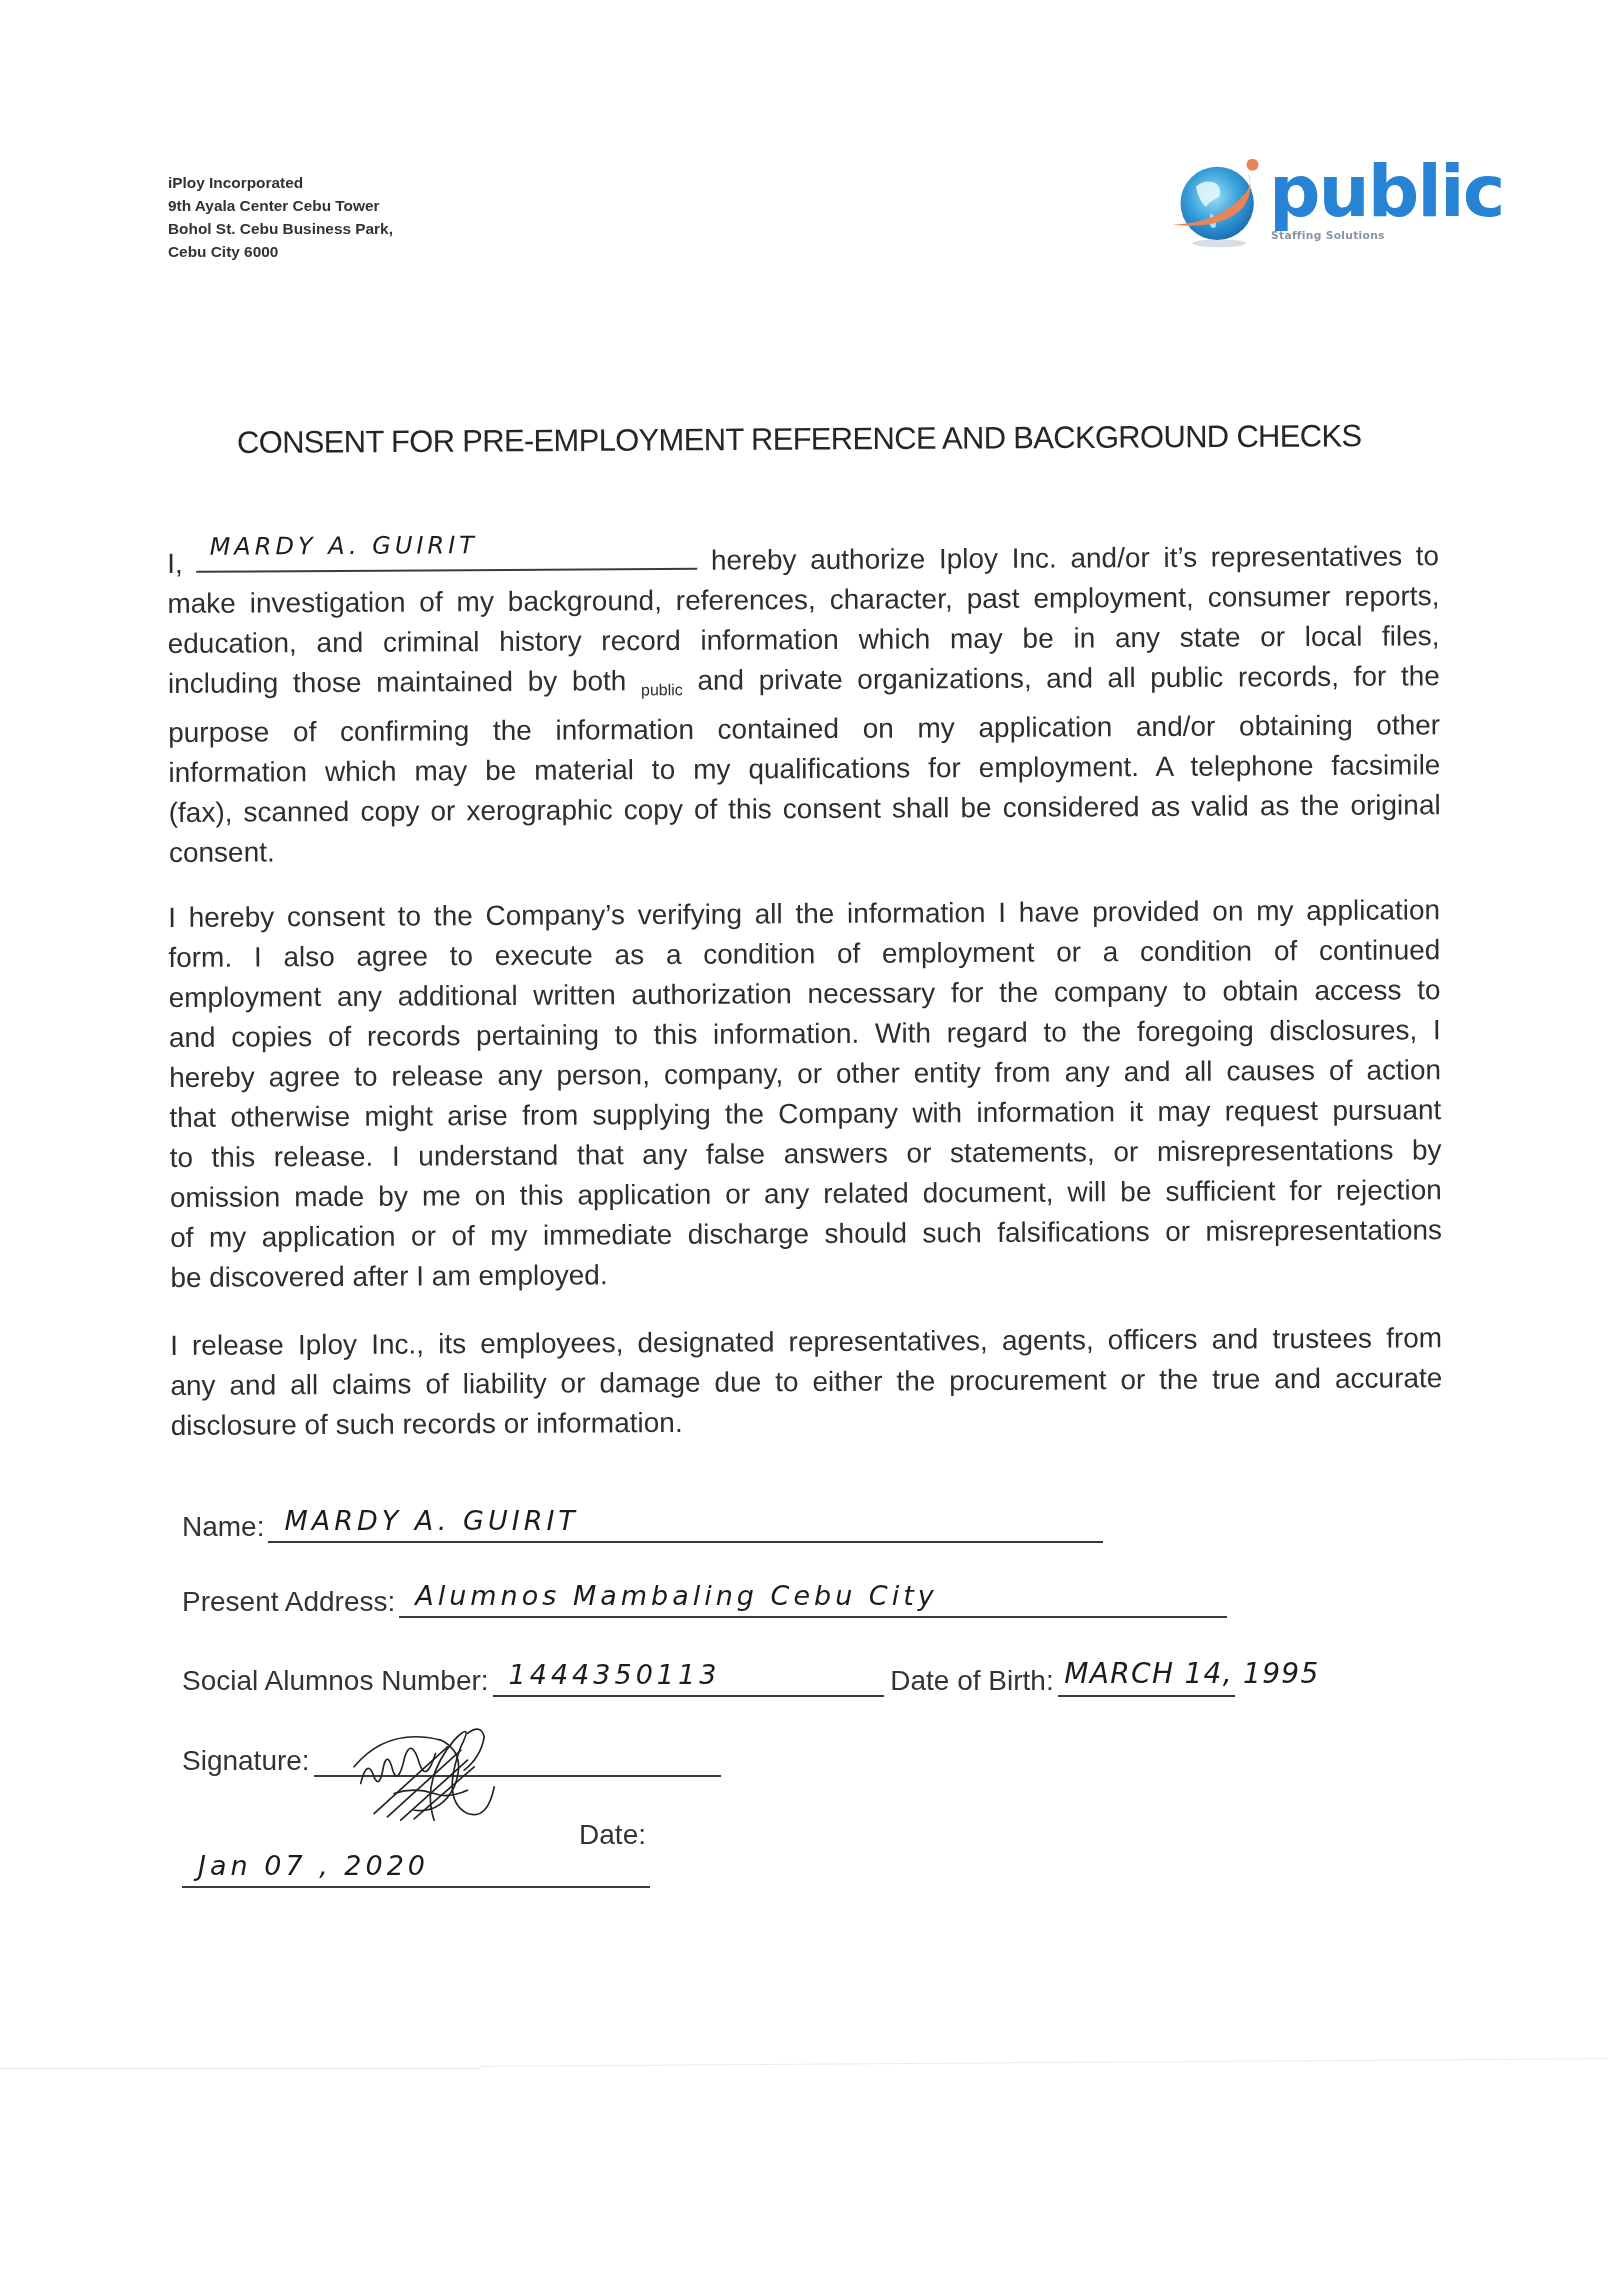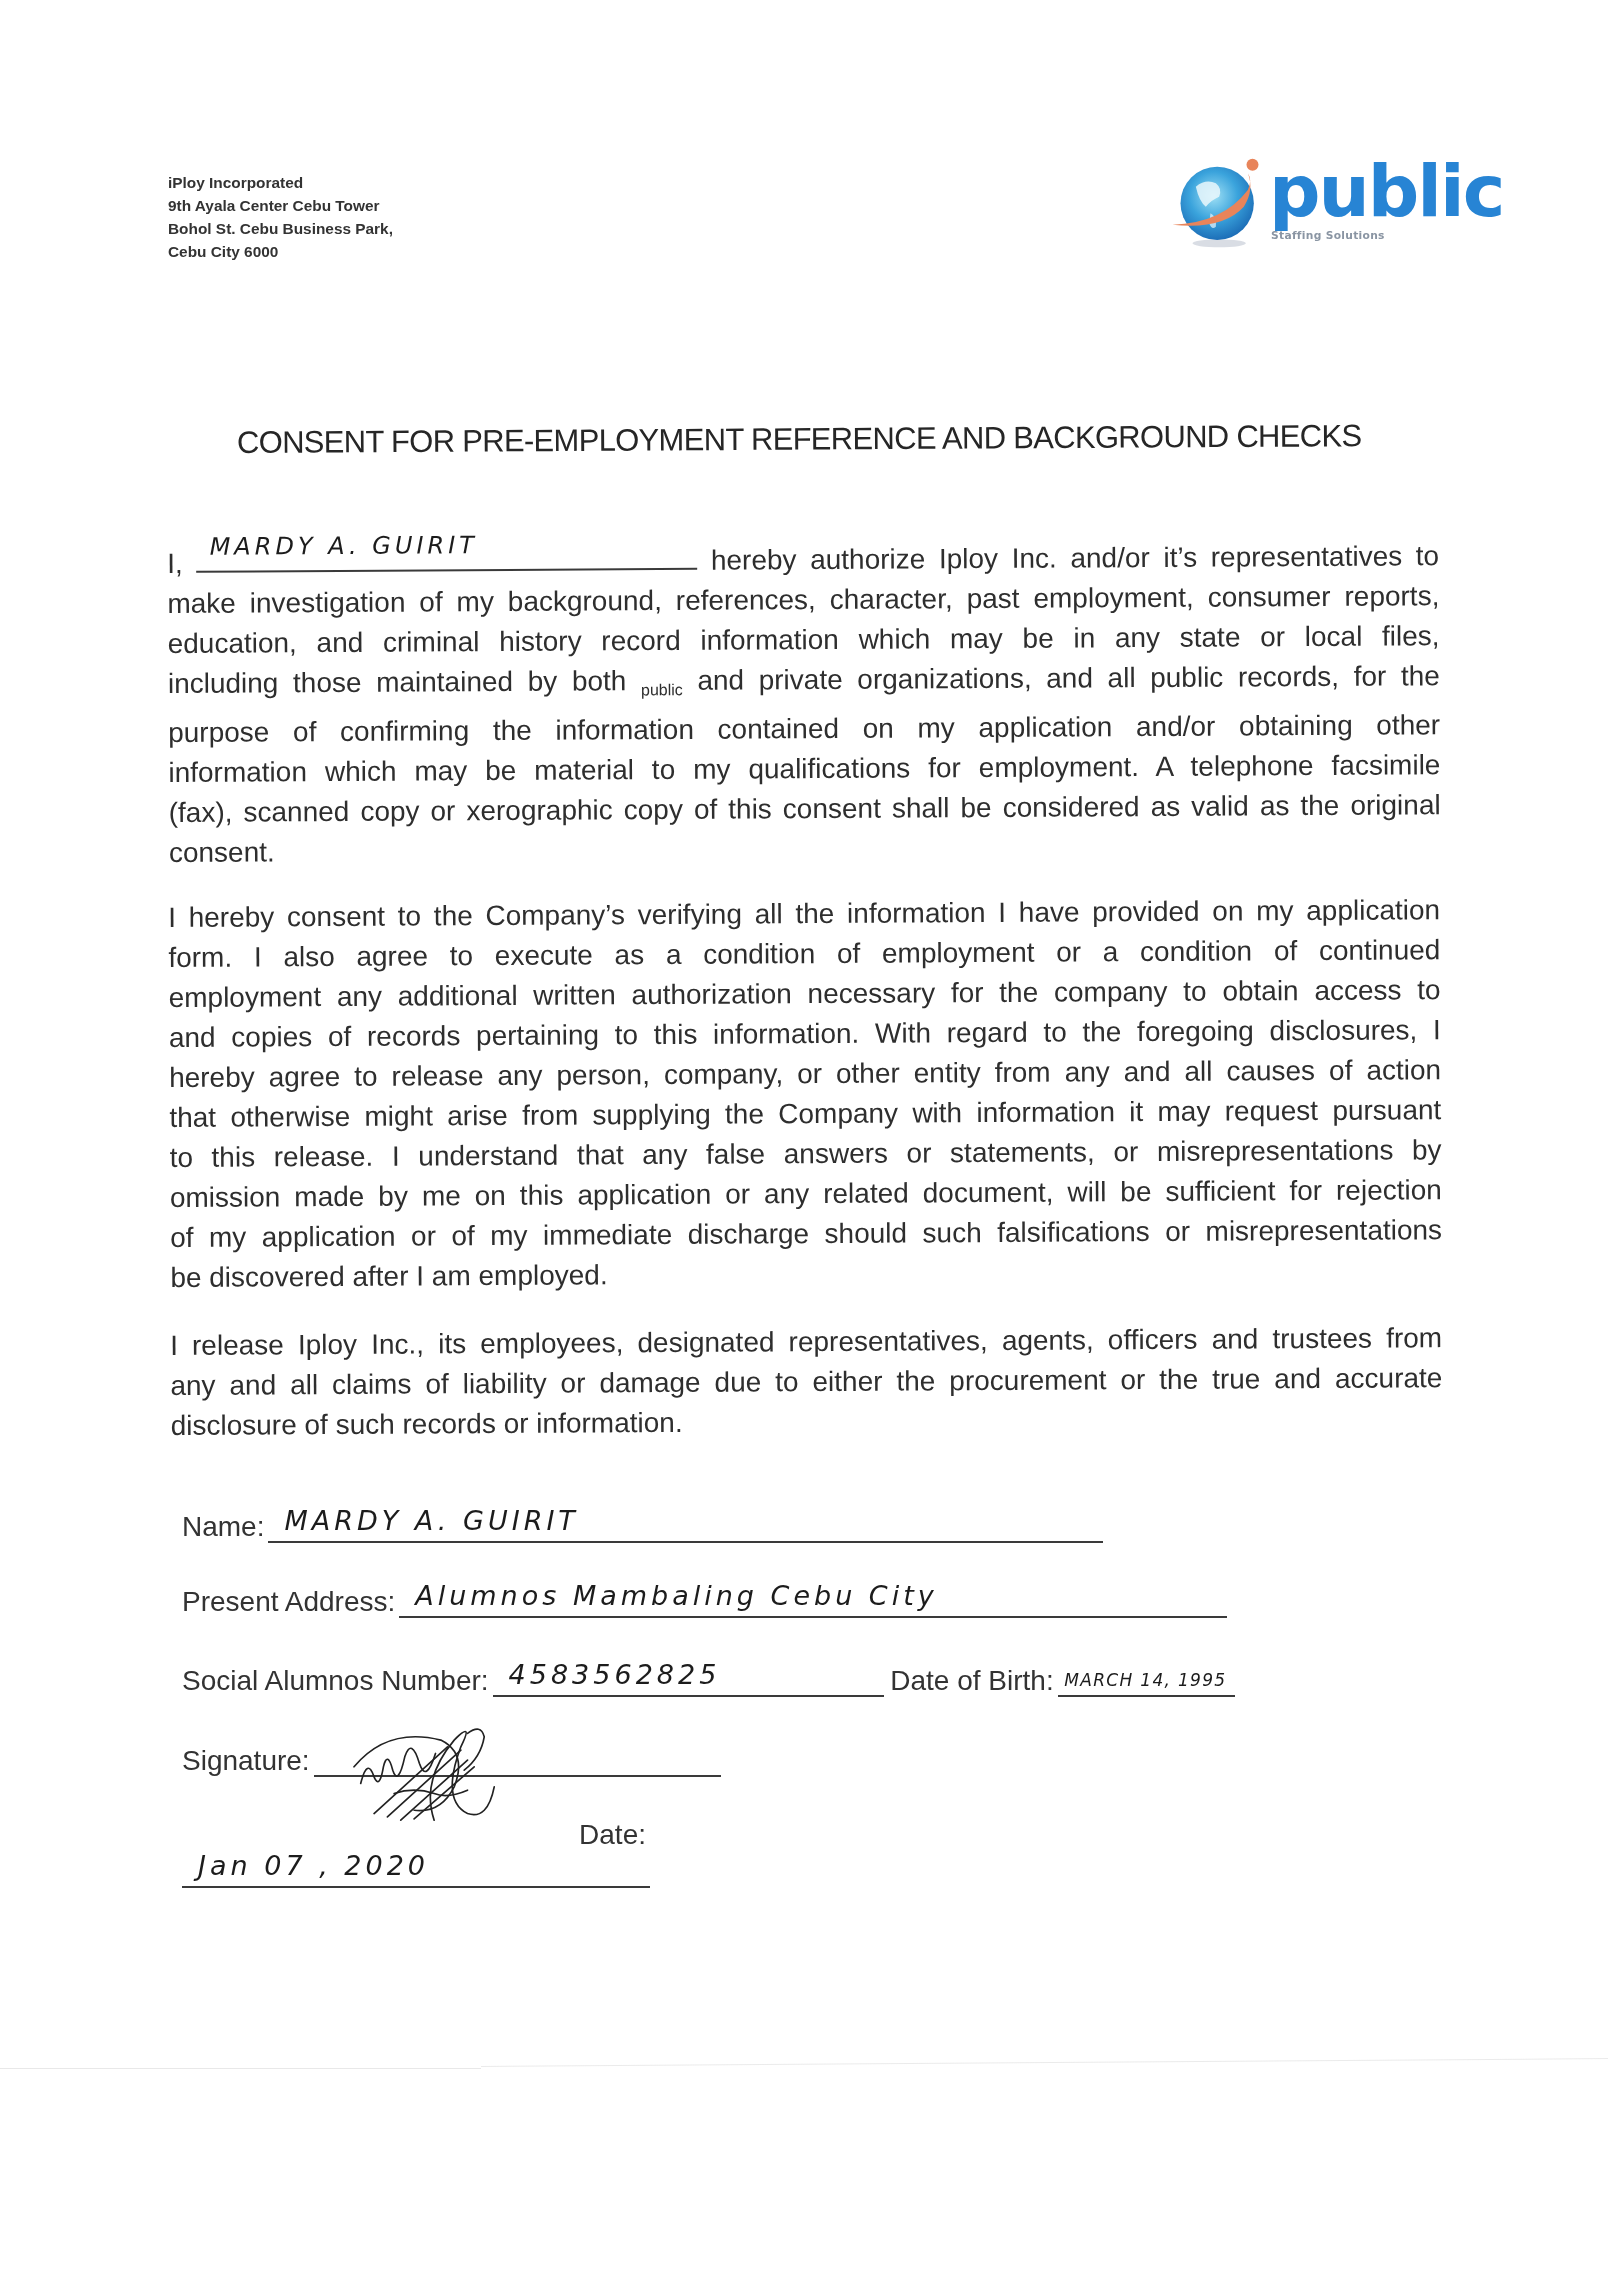--- a/index.html
+++ b/index.html
@@ -152,25 +152,25 @@
   <div class="field-row" style="left:0; top:75px;">
     <span class="lbl">Present Address:</span>
     <span class="field-line" style="width:828px;">
       <span class="hw handwriting">Alumnos   Mambaling   Cebu   City</span>
     </span>
   </div>
 
   <div class="field-row" style="left:0; top:154px;">
     <span class="lbl">Social Alumnos Number:</span>
     <span class="field-line" style="width:391px; margin-right:6.7px;">
-      <span class="hw handwriting">4583562825</span>
+      <span class="hw handwriting">1444350113</span>
     </span>
     <span class="lbl">Date of Birth:</span>
     <span class="field-line" style="width:177px;">
-      <span class="hw handwriting" style="left:6.7px; font-size:17px; letter-spacing:1.3px;">MARCH 14, 1995</span>
+      <span class="hw handwriting" style="left:6.7px; font-size:28px; letter-spacing:1.3px;">MARCH 14, 1995</span>
     </span>
   </div>
 
   <div class="field-row" style="left:0; top:234px;">
     <span class="lbl">Signature:</span>
     <span class="field-line" style="width:407px;"></span>
   </div>
 
   <div class="field-row" style="left:0; top:313px;flex-direction:column;">
     <span class="lbl">Date:</span>

